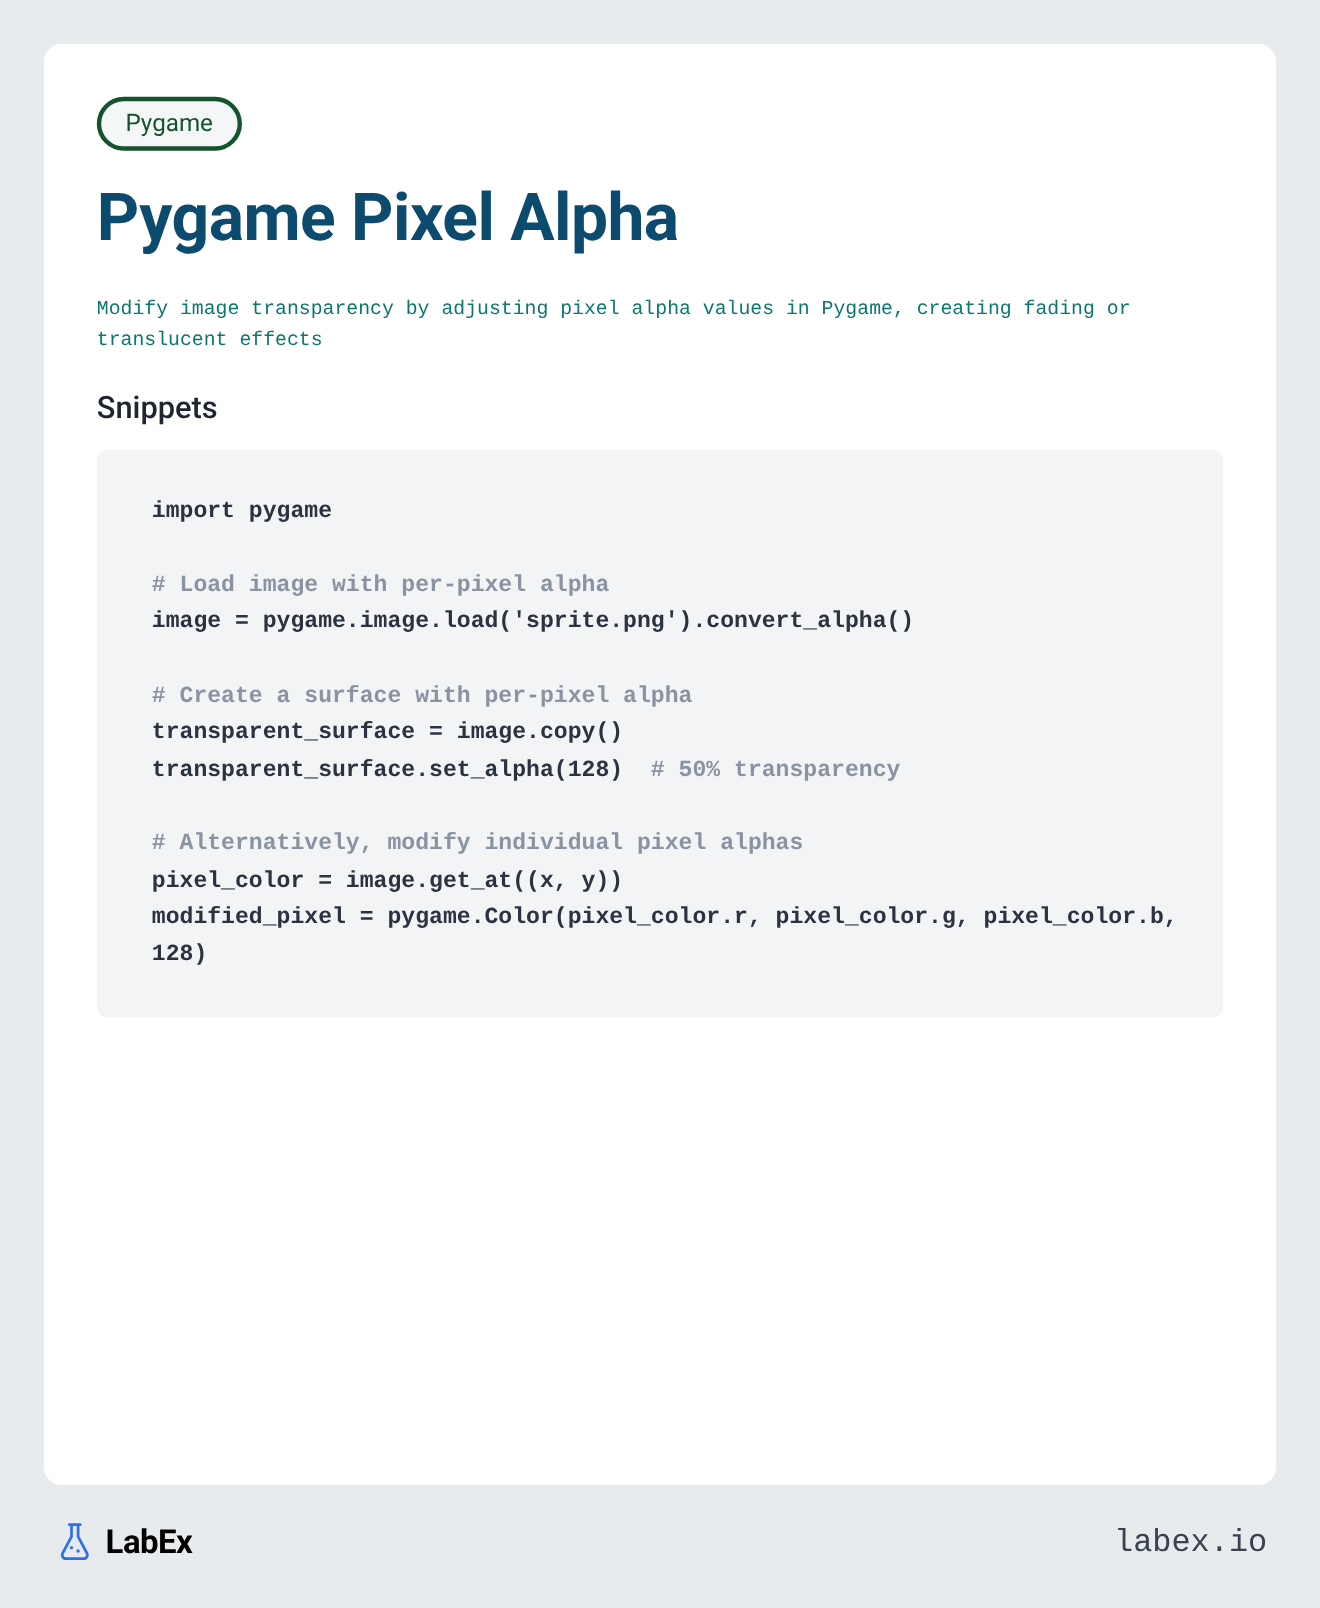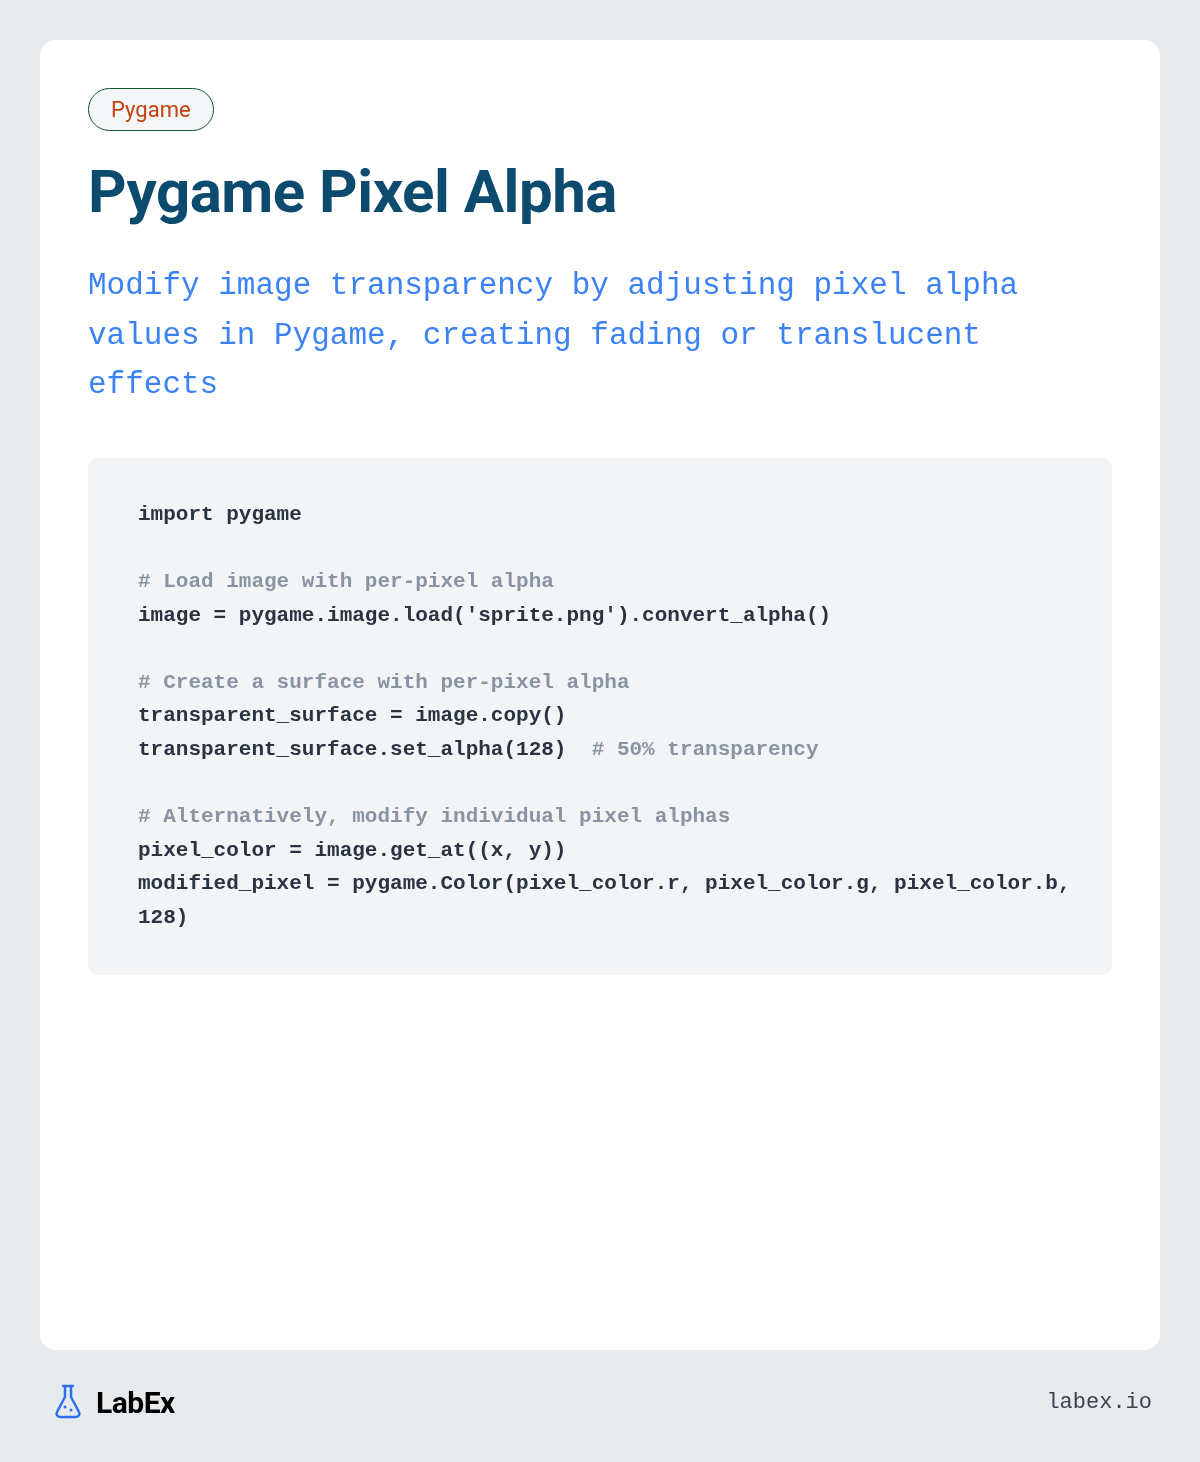--- a/index.html
+++ b/index.html
@@ -18,42 +18,42 @@
   }
   .card {
     background: #ffffff;
     border-radius: 16px;
     padding: 48px 48px 60px 48px;
     flex: 1;
   }
   .tag {
     display: inline-block;
     background: #f5f6f8;
-    border: 1px solid #14532d;
+    border: 4px solid #14532d;
     border-radius: 999px;
     padding: 8px 22px;
     font-size: 22px;
-    color: #c2410c;
+    color: #14532d;
     font-weight: 400;
     margin-bottom: 28px;
   }
   .title {
     font-size: 60px;
     font-weight: 700;
     color: #0c4a6e;
     letter-spacing: -0.5px;
     margin-bottom: 36px;
     line-height: 1.1;
   }
   .description {
     font-family: "SFMono-Regular", Consolas, "Liberation Mono", Menlo, monospace;
-    font-size: 31px;
-    color: #3b82f6;
+    font-size: 18px;
+    color: #0f766e;
     line-height: 1.6;
-    margin-bottom: 48px;
+    margin-bottom: 29px;
   }
   .section-title {
     font-size: 28px;
     font-weight: 500;
     color: #1e2530;
     margin-bottom: 22px;
   }
   .code-block {
     background: #f2f4f6;
     border-radius: 10px;
@@ -85,31 +85,32 @@
     height: 40px;
   }
   .logo-text {
     font-size: 30px;
     font-weight: 700;
     color: #000000;
     letter-spacing: -0.5px;
   }
   .site-url {
     font-family: "SFMono-Regular", Consolas, "Liberation Mono", Menlo, monospace;
-    font-size: 22px;
+    font-size: 29px;
     color: #3a4250;
   }
 </style>
 </head>
 <body>
 
 <div class="card">
   <div class="tag">Pygame</div>
   <h1 class="title">Pygame Pixel Alpha</h1>
   <p class="description">Modify image transparency by adjusting pixel alpha values in Pygame, creating fading or translucent effects</p>
+  <h2 class="section-title">Snippets</h2>
   <div class="code-block"><span>import pygame</span>
 
 <span class="comment"># Load image with per-pixel alpha</span>
 <span>image = pygame.image.load('sprite.png').convert_alpha()</span>
 
 <span class="comment"># Create a surface with per-pixel alpha</span>
 <span>transparent_surface = image.copy()</span>
 <span>transparent_surface.set_alpha(128)  </span><span class="comment"># 50% transparency</span>
 
 <span class="comment"># Alternatively, modify individual pixel alphas</span>

